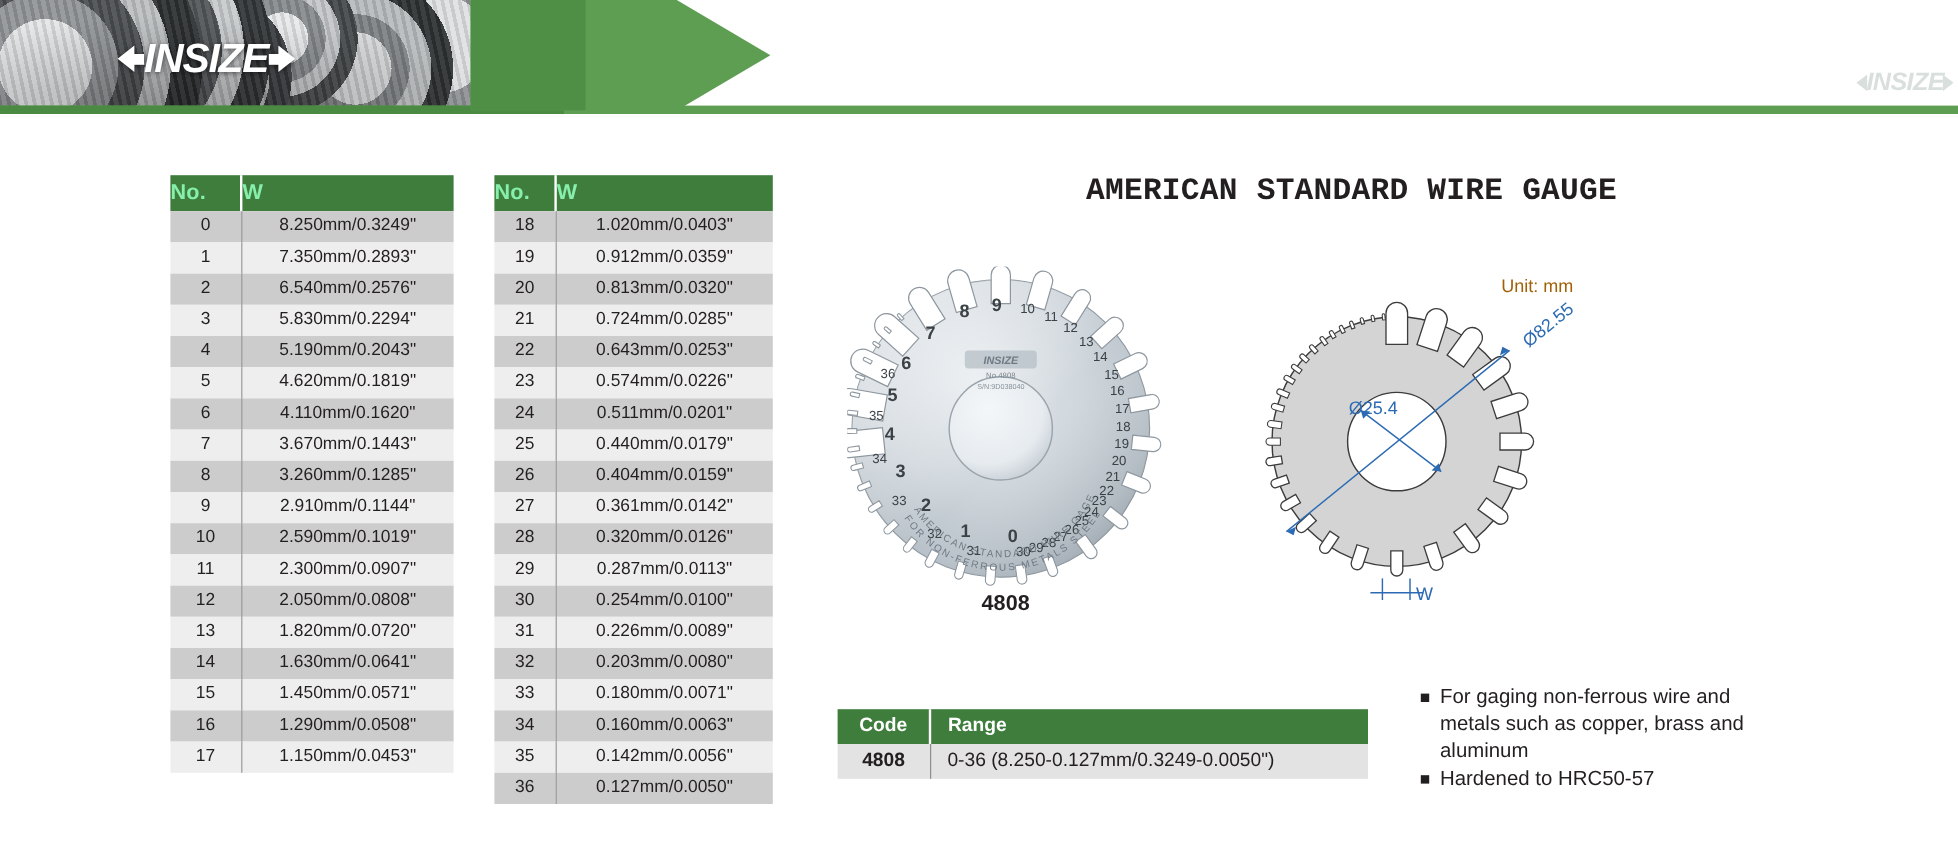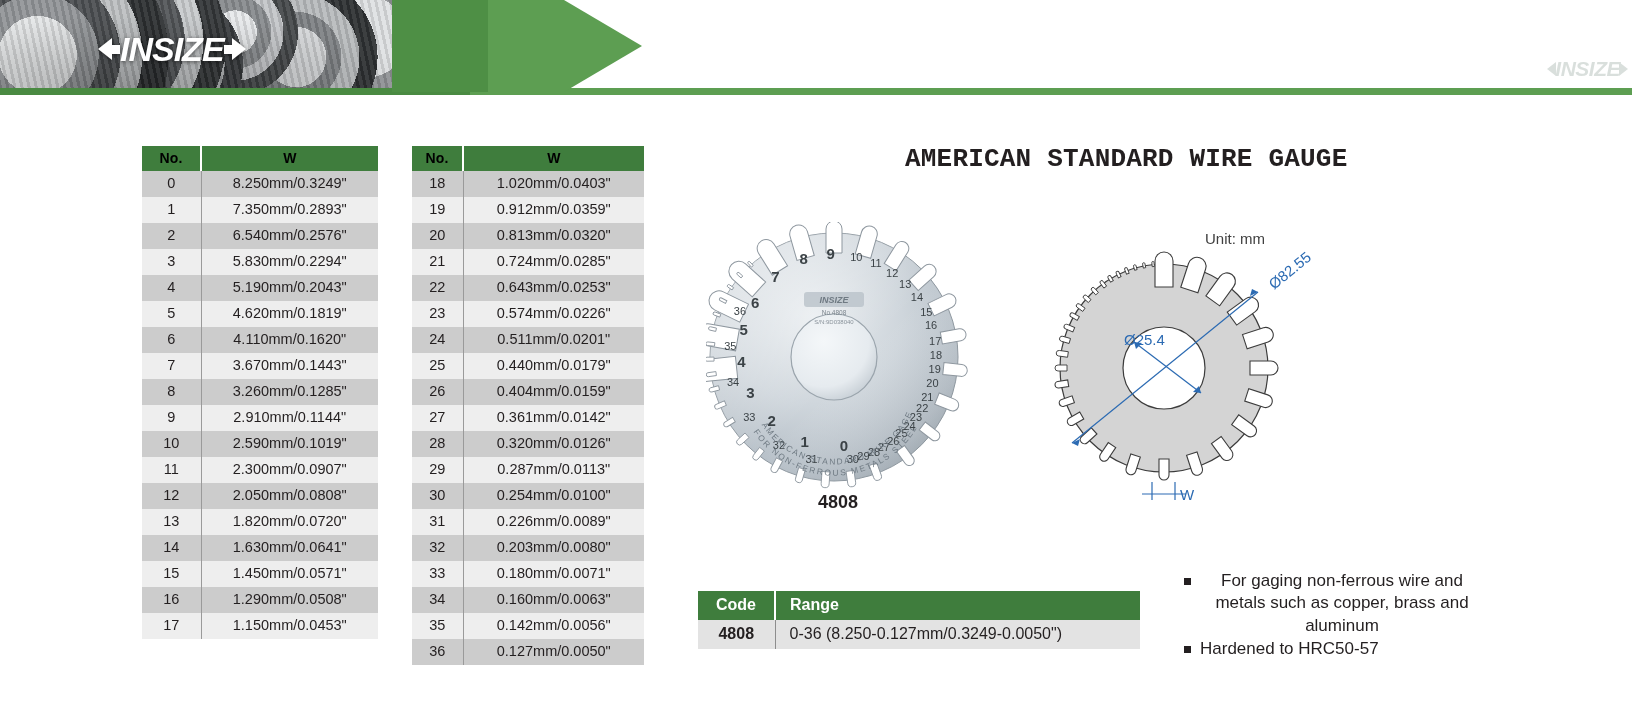--- a/index.html
+++ b/index.html
@@ -70,22 +70,22 @@
   }
   .watermark .logo-text { font-style:italic; font-weight:bold; font-size:21px; letter-spacing:-.5px; line-height:1; }
   .watermark .arrow-l { border-top:7px solid transparent; border-bottom:7px solid transparent; border-right:9px solid #d8dedb; }
   .watermark .arrow-r { border-top:7px solid transparent; border-bottom:7px solid transparent; border-left:9px solid #d8dedb; }
 
   
   .gauge-table { position:absolute; border-collapse:collapse; }
   #table-left  { left:142px; top:146px; }
   #table-right { left:412px; top:146px; }
   .gauge-table th {
-    background:#3f7d3d; color:#000000; font-size:14px; font-weight:bold;
-    padding:4px 0 5px; text-align:center; letter-spacing:.2px;
+    background:#3f7d3d; color:#86efac; font-size:18px; font-weight:bold;
+    padding:4px 0 5px; text-align:left; letter-spacing:.2px;
   }
   .gauge-table th.c-no { width:58px; border-right:2px solid #ffffff; }
   .gauge-table th.c-w  { width:176px; }
   #table-right th.c-no { width:50px; }
   #table-right th.c-w  { width:180px; }
   .gauge-table td {
     font-size:14.5px; color:#231f20; padding:2px 0 3px; text-align:center;
     line-height:1.45;
   }
   .gauge-table td.c-no { border-right:1px solid #9a9a9a; }
@@ -93,22 +93,22 @@
   .gauge-table tr.even td { background:#eeeeee; }
 
   
   .product-title {
     position:absolute; left:905px; top:144px;
     font-size:26px; font-weight:bold; color:#231f20; letter-spacing:.2px;
     white-space:nowrap;
     font-family:Liberation Mono, monospace;
   }
   .unit-label {
-    position:absolute; left:1205px; top:230px;
-    font-size:15px; color:#404040; font-weight:normal;
+    position:absolute; left:1251px; top:230px;
+    font-size:15px; color:#a16207; font-weight:normal;
   }
   .photo-wrap { position:absolute; left:706px; top:222px; width:290px; height:280px; }
   .model-code {
     position:absolute; left:818px; top:492px;
     font-size:18px; font-weight:bold; color:#231f20;
   }
   .drawing-wrap { position:absolute; left:1036px; top:250px; width:300px; height:255px; }
 
   
   #table-code { position:absolute; left:698px; top:591px; border-collapse:collapse; }
@@ -116,21 +116,21 @@
     background:#3f7d3d; color:#ffffff; font-size:16px; font-weight:bold;
     padding:5px 10px 6px; text-align:left;
   }
   #table-code th.code-h { width:56px; text-align:center; border-right:2px solid #fff; }
   #table-code th.range-h { width:340px; padding-left:14px; }
   #table-code td { background:#e3e3e3; font-size:16px; color:#231f20; padding:5px 10px 6px; }
   #table-code td.code-c { text-align:center; font-weight:bold; border-right:1px solid #8d8d8d; }
   #table-code td.range-c { padding-left:14px; }
 
   
-  .features { position:absolute; left:1184px; top:570px; width:300px;text-align:center; }
+  .features { position:absolute; left:1184px; top:570px; width:300px; }
   .feature { display:flex; align-items:flex-start; margin-bottom:1px; }
   .feature .bullet {
     width:7px; height:7px; background:#231f20; margin:8px 9px 0 0; flex:0 0 auto;
   }
   .feature .ftext { font-size:17px; color:#231f20; line-height:1.32; }
 </style>
 </head>
 <body>
 
 <div class="header">

